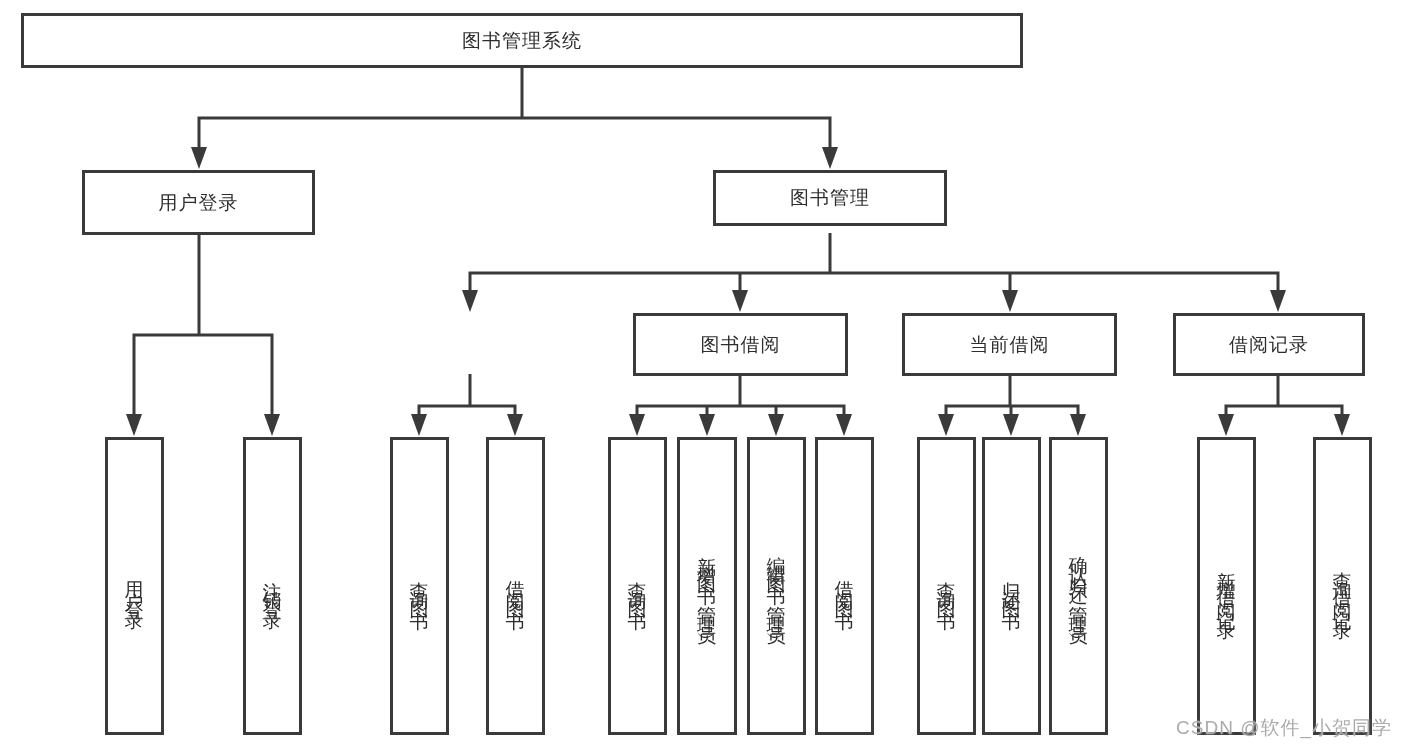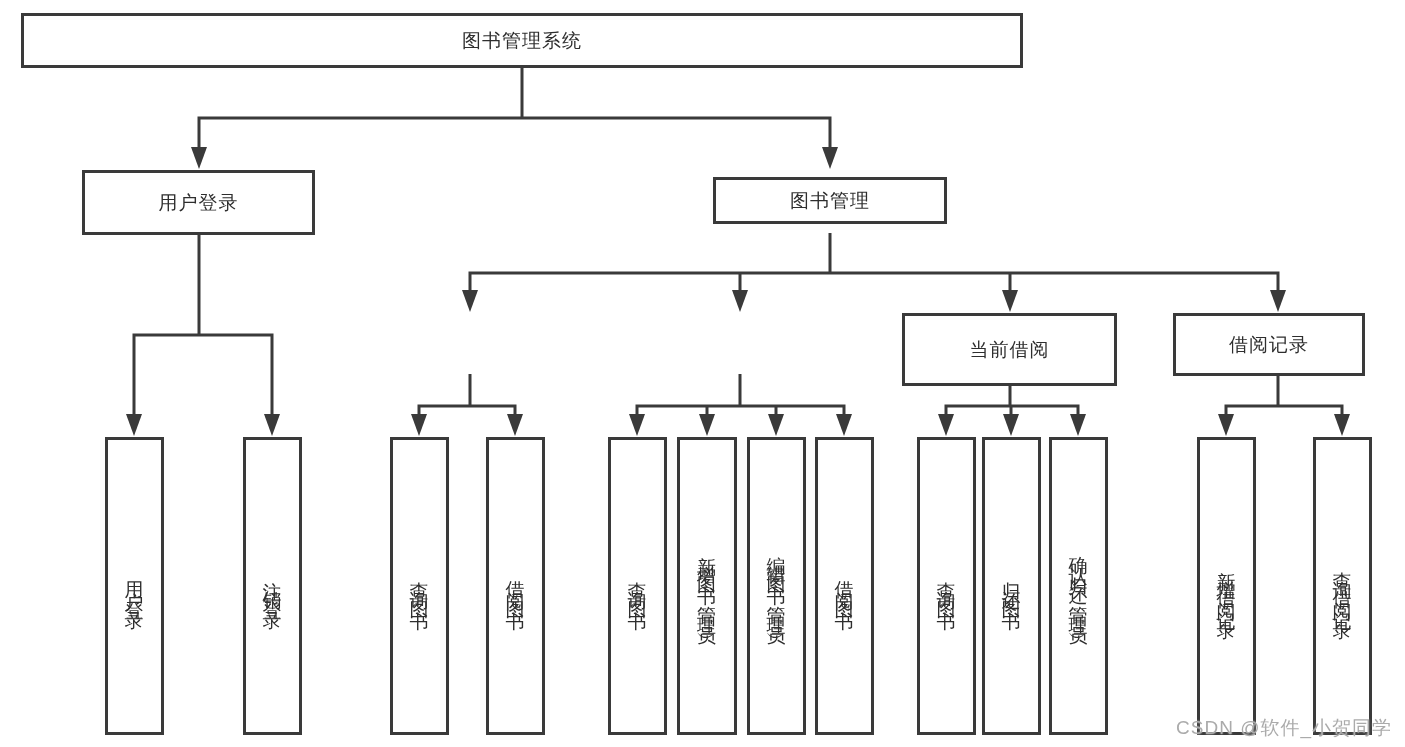--- a/index.html
+++ b/index.html
@@ -97,25 +97,28 @@
     <polygon class="arrow" points="1334,414 1350,414 1342,436"></polygon>
   </svg>
 
   <div class="box h root" style="left:21px;top:13px;width:1002px;height:55px">
     <span>图书管理系统</span>
   </div>
 
   <div class="box h" style="left:82px;top:170px;width:233px;height:65px">
     <span>用户登录</span>
   </div>
-  <div class="box h" style="left:713px;top:177px;width:234px;height:47px">
+  <div class="box h" style="left:713px;top:170px;width:234px;height:56px">
     <span>图书管理</span>
   </div>
 
-  <div class="box h" style="left:902px;top:313px;width:215px;height:73px">
+  <div class="box h" style="left:633px;top:313px;width:215px;height:63px">
+    <span>图书借阅</span>
+  </div>
+  <div class="box h" style="left:902px;top:313px;width:215px;height:63px">
     <span>当前借阅</span>
   </div>
   <div class="box h" style="left:1173px;top:313px;width:192px;height:63px">
     <span>借阅记录</span>
   </div>
 
   <div class="box v" style="left:105px;top:437px;width:59px;height:298px">
     <span>用户登录</span>
   </div>
   <div class="box v" style="left:243px;top:437px;width:59px;height:298px">

